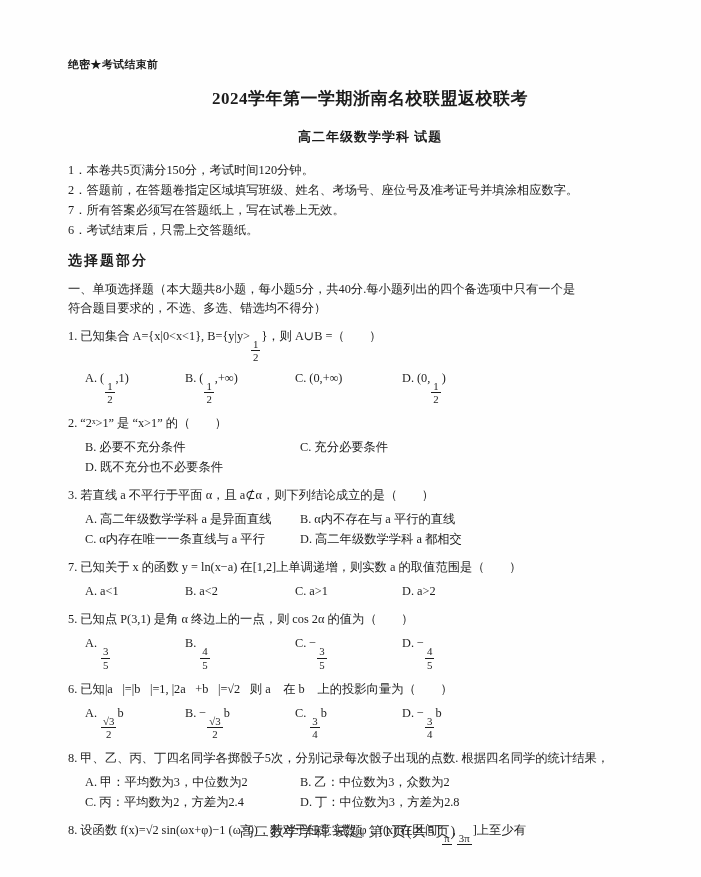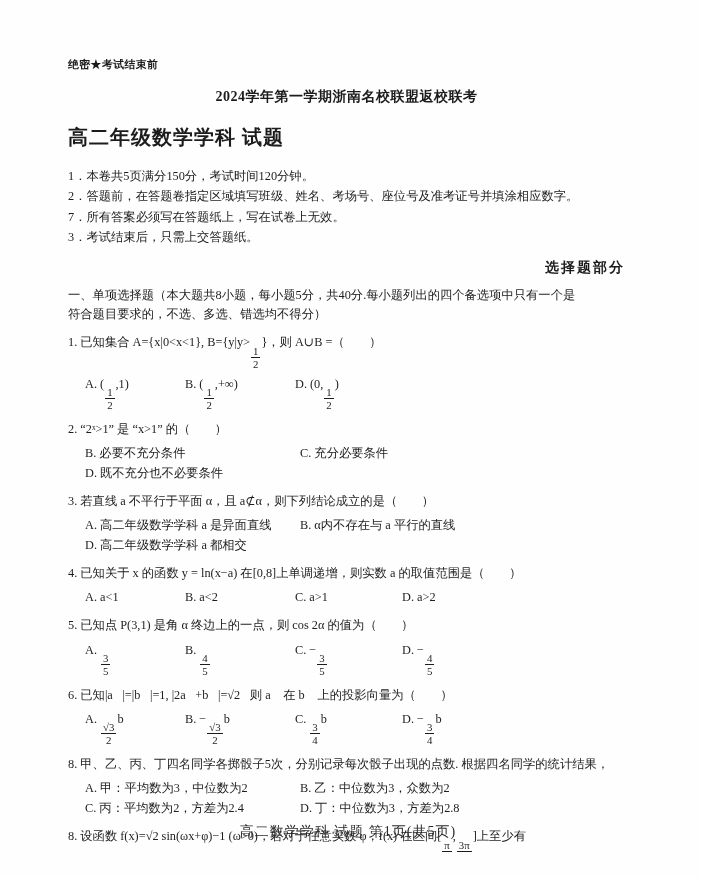--- a/index.html
+++ b/index.html
@@ -1,34 +1,34 @@
 <!DOCTYPE html>
 <html><head>
 <meta charset="utf-8">
 <style>
   html,body{margin:0;padding:0;background:#ffffff;}
   .page{
     position:relative;
     width:701px;height:877px;
     box-sizing:border-box;
-    padding:56px 76px 0 68px;
+    padding:56px 29px 0 68px;
     background:#fefefe;
     color:#1c1c1c;
     font-family:"Liberation Serif","DejaVu Serif",serif;
     font-size:12.3px;
     line-height:1.55;
     overflow:hidden;
   }
   .classification{font-weight:700;font-size:10.8px;letter-spacing:.5px;}
-  .title{text-align:center;font-weight:700;font-size:14px;margin:13px 0 0 0;letter-spacing:.5px;}
-  .subtitle{font-weight:700;font-size:20px;margin:15px 0 0 0;letter-spacing:1px;}
+  .title{text-align:center;font-weight:700;font-size:17px;margin:13px 0 0 0;letter-spacing:.5px;}
+  .subtitle{text-align:center;font-weight:700;font-size:13px;margin:15px 0 0 0;letter-spacing:1px;}
   .notice{margin-top:14px;}
   .notice-head{font-weight:700;}
   .notice-item{margin-top:1px;}
-  .section-heading{text-align:right;font-weight:700;font-size:14px;margin:10px 0 8px 0;letter-spacing:2px;}
+  .section-heading{text-align:left;font-weight:700;font-size:14px;margin:10px 0 8px 0;letter-spacing:2px;}
   .part-intro{margin:0;}
   .part-label{font-weight:400;}
   .q{margin-top:9px;}
   .stem{margin:0;}
   .stem2{margin:0;padding-left:14px;}
   .opts{display:grid;padding-left:17px;margin-top:5px;}
   .c4{grid-template-columns:100px 110px 107px 1fr;}
   .c2{grid-template-columns:215px 1fr;row-gap:1px;}
   .opt{white-space:nowrap;}
   .frac{display:inline-flex;flex-direction:column;vertical-align:-0.75em;text-align:center;line-height:1.12;font-size:.88em;margin:0 1px;}
@@ -43,41 +43,42 @@
 
   <div class="classification">绝密★考试结束前</div>
 
   <div class="title">2024学年第一学期浙南名校联盟返校联考</div>
   <div class="subtitle">高二年级数学学科  试题</div>
 
   <div class="notice">
     <div class="notice-item">1．本卷共5页满分150分，考试时间120分钟。</div>
     <div class="notice-item">2．答题前，在答题卷指定区域填写班级、姓名、考场号、座位号及准考证号并填涂相应数字。</div>
     <div class="notice-item">7．所有答案必须写在答题纸上，写在试卷上无效。</div>
-    <div class="notice-item">3．考试结束后，只需上交答题纸。</div>
+    <div class="notice-item">6．考试结束后，只需上交答题纸。</div>
   </div>
 
   <div class="section-heading">选择题部分</div>
 
   <p class="part-intro"><span class="part-label">一、单项选择题</span><span>（本大题共8小题，每小题5分，共40分.每小题列出的四个备选项中只有一个是</span><br><span>符合题目要求的，不选、多选、错选均不得分）</span></p>
 
   <div class="q">
     <div class="stem">1. 已知集合 A={x|0&lt;x&lt;1}, B={y|y&gt;<span class="frac">
           <span class="fn">1</span>
           <span class="fd">2</span>
         </span>}，则 A∪B =（　　）</div>
     <div class="opts c4">
       <span class="opt">A. (<span class="frac">
             <span class="fn">1</span>
             <span class="fd">2</span>
           </span>,1)</span>
       <span class="opt">B. (<span class="frac">
             <span class="fn">1</span>
             <span class="fd">2</span>
           </span>,+∞)</span>
+      <span class="opt">C. (0,+∞)</span>
       <span class="opt">D. (0,<span class="frac">
             <span class="fn">1</span>
             <span class="fd">2</span>
           </span>)</span>
     </div>
   </div>
 
   <div class="q">
     <div class="stem">2. “2ˣ&gt;1” 是 “x&gt;1” 的（　　）</div>
     <div class="opts c2">
@@ -85,26 +86,27 @@
       <span class="opt">C. 充分必要条件</span>
       <span class="opt">D. 既不充分也不必要条件</span>
     </div>
   </div>
 
   <div class="q">
     <div class="stem">3. 若直线 a 不平行于平面 α，且 a⊄α，则下列结论成立的是（　　）</div>
     <div class="opts c2">
       <span class="opt">A. 高二年级数学学科 a 是异面直线</span>
       <span class="opt">B. α内不存在与 a 平行的直线</span>
+      <span class="opt">C. α内存在唯一一条直线与 a 平行</span>
       <span class="opt">D. 高二年级数学学科 a 都相交</span>
     </div>
   </div>
 
   <div class="q">
-    <div class="stem">4. 已知关于 x 的函数 y = ln(x−a) 在[0,8]上单调递增，则实数 a 的取值范围是（　　）</div>
+    <div class="stem">7. 已知关于 x 的函数 y = ln(x−a) 在[1,2]上单调递增，则实数 a 的取值范围是（　　）</div>
     <div class="opts c4">
       <span class="opt">A. a&lt;1</span>
       <span class="opt">B. a&lt;2</span>
       <span class="opt">C. a&gt;1</span>
       <span class="opt">D. a&gt;2</span>
     </div>
   </div>
 
   <div class="q">
     <div class="stem">5. 已知点 P(3,1) 是角 α 终边上的一点，则 cos 2α 的值为（　　）</div>

